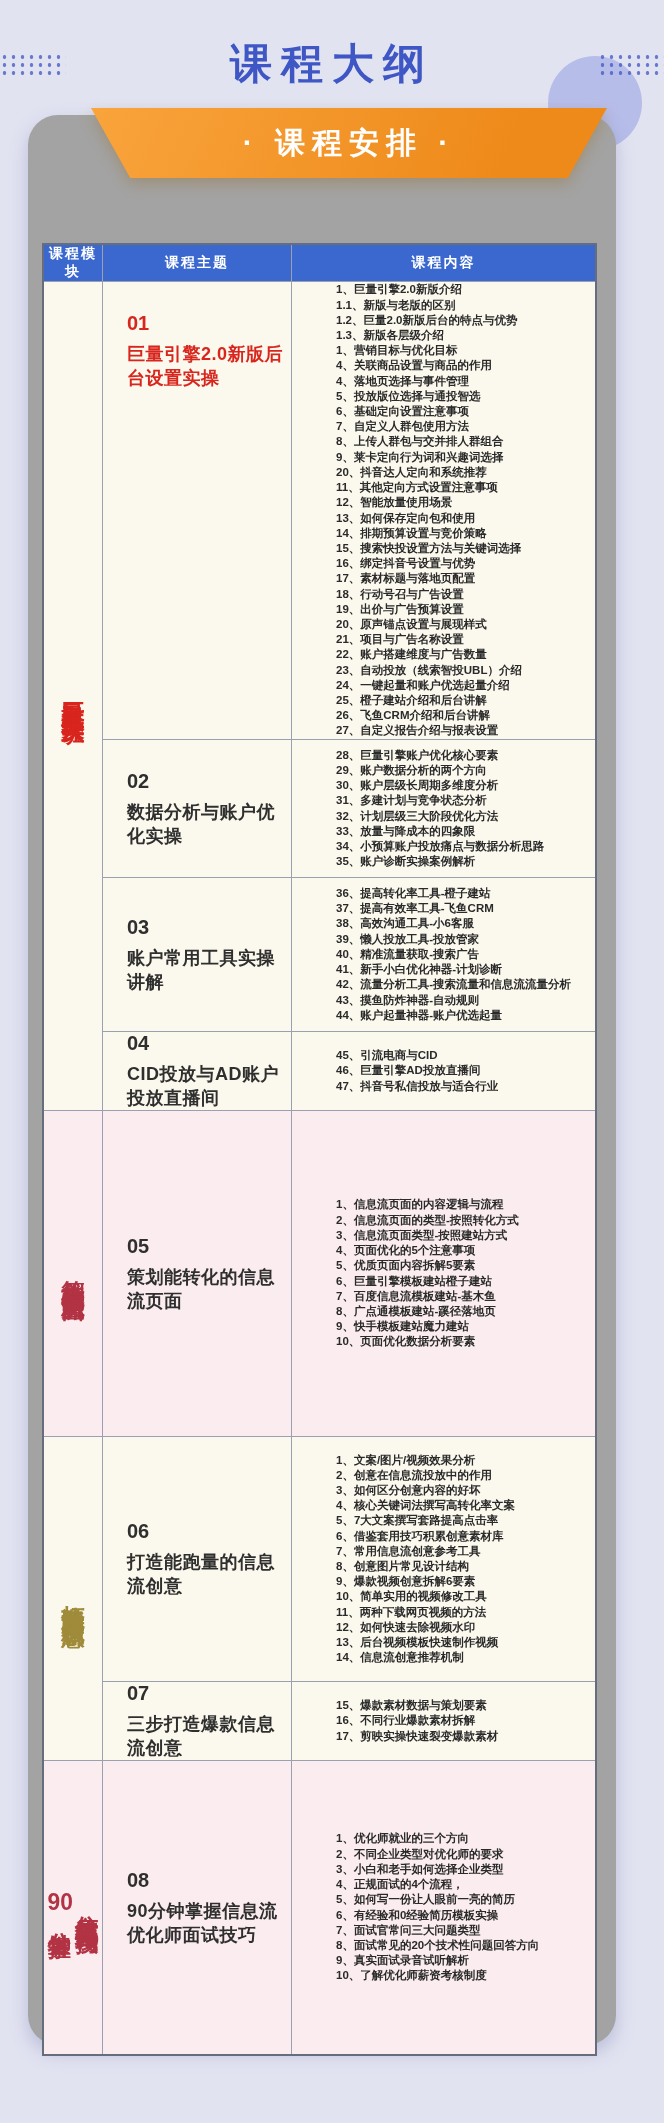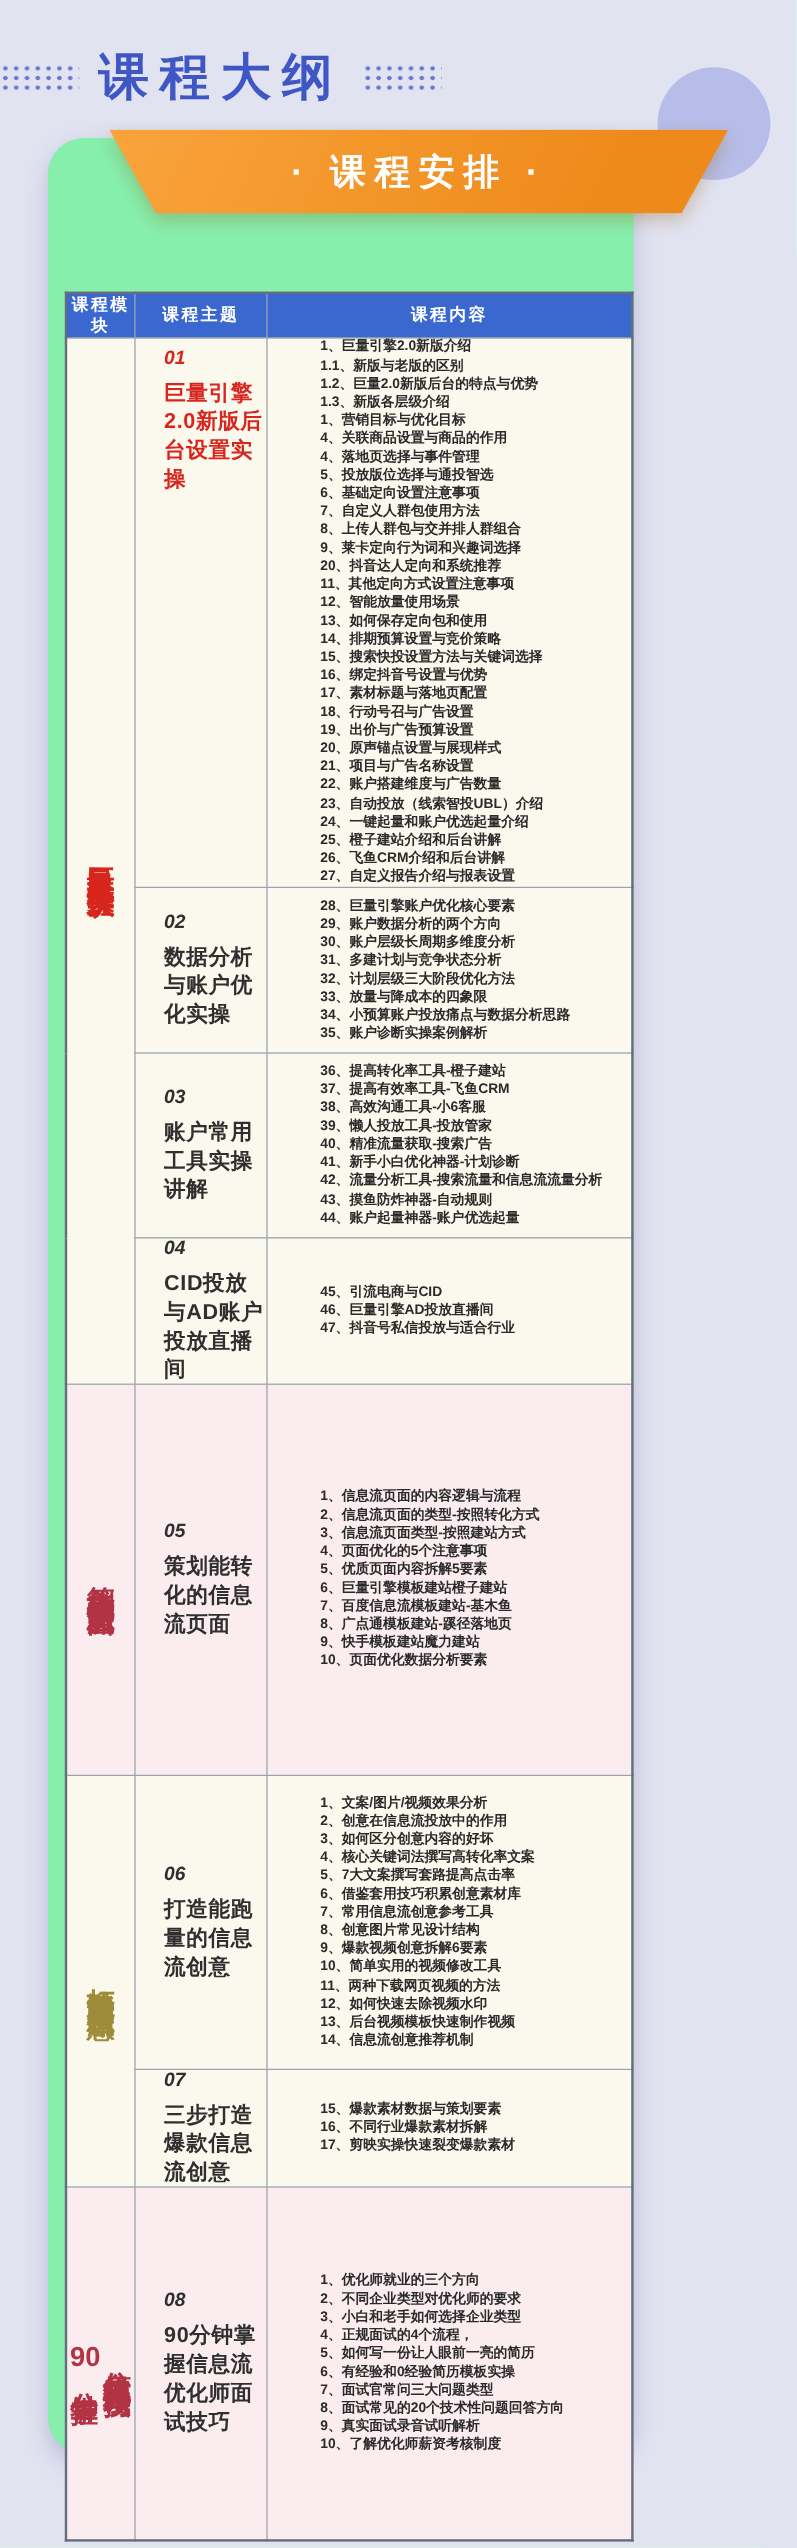--- a/index.html
+++ b/index.html
@@ -3,26 +3,26 @@
 <meta charset="utf-8">
 <style>
   html,body{margin:0;padding:0;}
   body{font-family:"Liberation Sans","DejaVu Sans",sans-serif;}
   .page{position:relative;width:664px;height:2123px;background:var(--page_bg,#e2e3f1);overflow:hidden;}
 
   
   .circle{position:absolute;left:548px;top:56px;width:94px;height:94px;border-radius:50%;background:var(--circle,#b7bde9);}
 
   
-  .title-row{position:absolute;left:0;top:36px;width:664px;display:flex;align-items:center;justify-content:flex-start;gap:16px;z-index:3;}
+  .title-row{position:absolute;left:0;top:36px;width:664px;display:flex;align-items:center;justify-content:space-between;gap:16px;z-index:3;}
   .page-title{font-size:42px;font-weight:900;letter-spacing:9px;color:var(--accent_blue,#3f56c5);}
   .dots{width:66px;height:23px;background-image:radial-gradient(circle,var(--accent_blue,#3f56c5) 1.6px,rgba(0,0,0,0) 2.1px);background-size:9px 8px;opacity:.75;}
 
   
-  .card{position:absolute;left:40px;top:115px;width:488px;height:1930px;background:#86efac;border-radius:30px;box-shadow:0 8px 18px rgba(110,118,170,.35);z-index:1;}
+  .card{position:absolute;left:28px;top:115px;width:588px;height:1930px;background:#a3a3a3;border-radius:30px;box-shadow:0 8px 18px rgba(110,118,170,.35);z-index:1;}
 
   
   .banner-wrap{position:absolute;left:91px;top:108px;width:516px;height:70px;z-index:2;filter:drop-shadow(0 6px 7px rgba(150,110,40,.35));}
   .banner{width:100%;height:100%;background:linear-gradient(115deg,var(--orange_top,#f9a43c) 0%,var(--orange_bottom,#ee8a1a) 80%);clip-path:polygon(0 0,100% 0,92.4% 100%,7.6% 100%);display:flex;align-items:center;justify-content:center;}
   .banner-label{color:#ffffff;font-size:30px;font-weight:900;letter-spacing:7px;}
 
   
   table.course{position:absolute;left:14px;top:128px;border-collapse:collapse;table-layout:fixed;border:2px solid #666d7c;}
   table.course th,table.course td{border:1px solid #9aa0ae;padding:0;}
   th.h-mod{width:58px;}  th.h-top{width:188px;margin-top:16px;}  th.h-con{width:303px;}
@@ -30,21 +30,21 @@
 
   td.bg-cream{background:var(--cream_bg,#fbf8ed);}
   td.bg-pink{background:var(--pink_bg,#fbedef);}
 
   td.module{vertical-align:middle;text-align:center;}
   .module-text{display:inline-block;writing-mode:vertical-lr;text-orientation:upright;white-space:pre-line;text-align:center;font-size:23px;font-weight:900;letter-spacing:2px;line-height:1.18;}
   .tcy{text-combine-upright:all;}
 
   td.topic{vertical-align:middle;}
   .topic-block{padding-left:24px;}
-  .topic-no{font-size:16px;font-weight:800;color:#2f2f2f;margin-bottom:7px;font-style:italic;}
+  .topic-no{font-size:20px;font-weight:800;color:#2f2f2f;margin-bottom:7px;}
   .topic-name{font-size:18px;font-weight:800;color:#2f2f2f;letter-spacing:.5px;}
   .topic-red .topic-no,.topic-red .topic-name{color:inherit;}
   .shift-up{transform:translateY(-160px);}
 
   td.content{vertical-align:middle;}
   .items{display:flex;flex-direction:column;justify-content:center;padding-left:44px;padding-right:24px;}
   .items .li{font-size:11.5px;font-weight:700;color:#2a2a2a;line-height:15.2px;white-space:nowrap;}
   .h457{height:457px;} .h137{height:137px;} .h153{height:153px;} .h70{height:70px;}
   .h325{height:325px;} .h244{height:244px;} .h76{height:76px;} .h293{height:293px;}
 </style>

